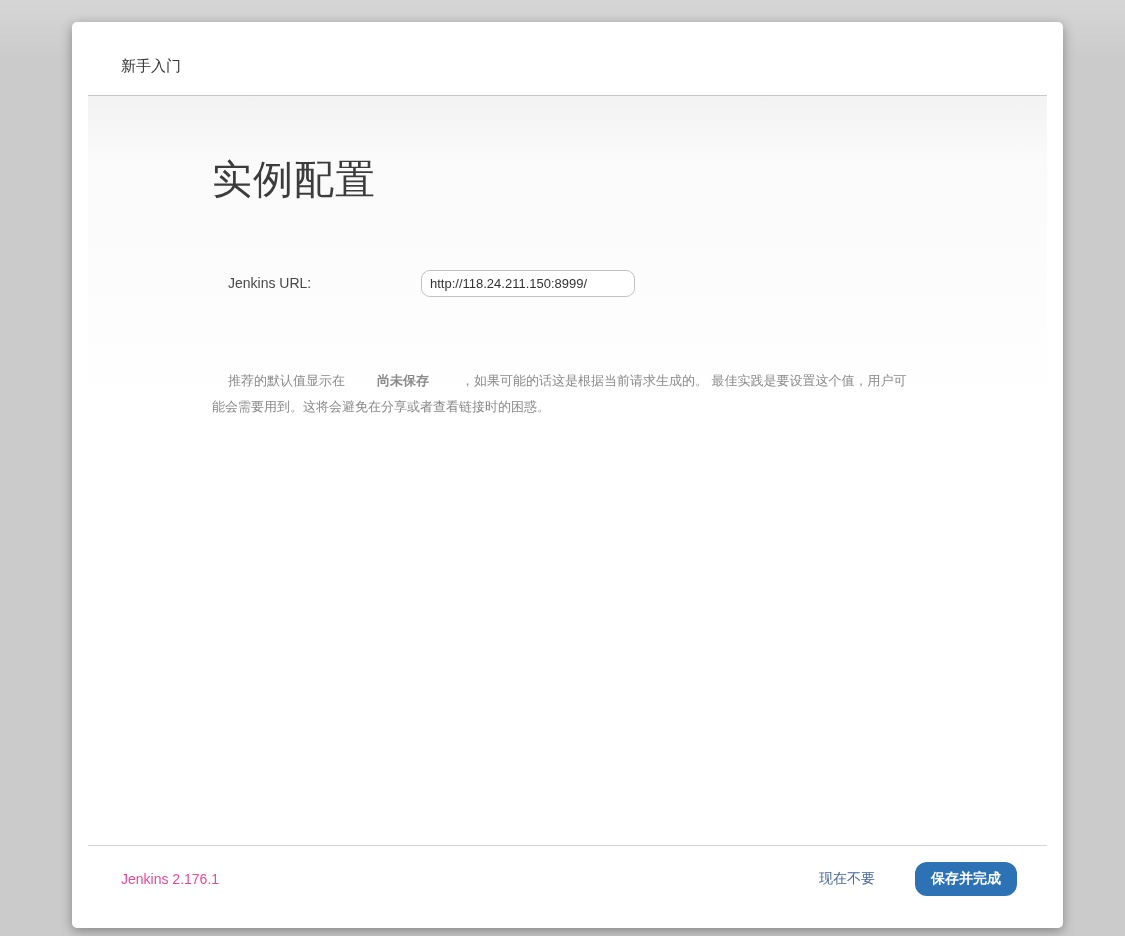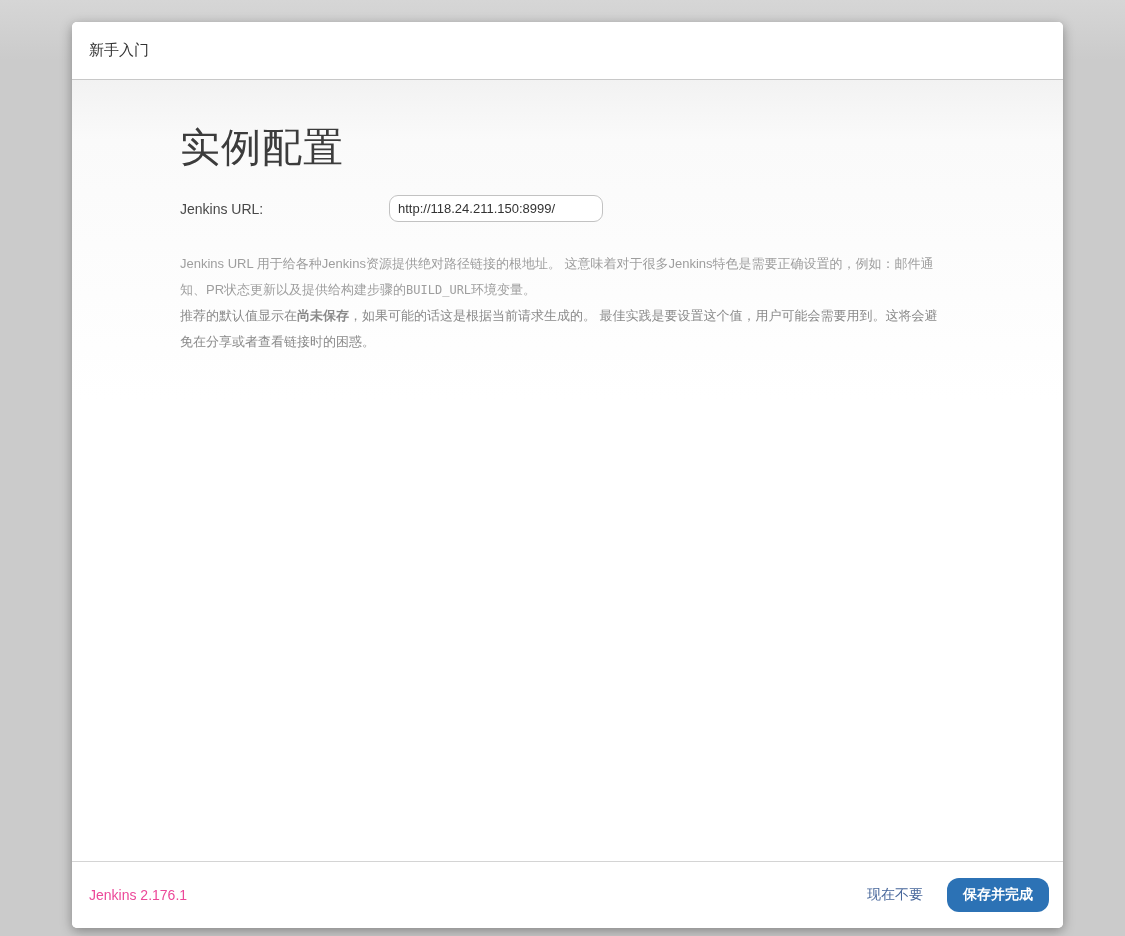--- a/index.html
+++ b/index.html
@@ -1,15 +1,15 @@
 <!DOCTYPE html>
 <html><head>
 <meta charset="utf-8">
 <style>
-  * { margin: 0; padding: 0; box-sizing: border-box; }
+  * { margin: 0; padding: 16px; box-sizing: border-box; }
   html, body { width: 1125px; height: 936px; }
   body {
     font-family: "Liberation Sans", "DejaVu Sans", sans-serif;
     background: linear-gradient(to bottom, #d6d6d6 0, #cbcbcb 60px, #cbcbcb 100%);
     overflow: hidden;
   }
   .modal {
     position: absolute;
     left: 72px;
     top: 22px;
@@ -126,21 +126,20 @@
   </div>
 
   <div class="modal-content">
     <h1 class="page-title">实例配置</h1>
 
     <div class="form-row">
       <label class="form-label">Jenkins URL:</label>
       <input class="url-input" type="text" value="http://118.24.211.150:8999/" style="">
     </div>
 
-    <p class="desc desc-1"><span>Jenkins URL 用于给各种Jenkins资源提供绝对路径链接的根地址。 这意味着对于很多Jenkins特色是需要正确设置的，例如：邮件通知、PR状态更新以及提供给构建步骤的</span><span class="code">BUILD_URL</span><span>环境变量。</span></p>
 
     <p class="desc desc-2"><span>推荐的默认值显示在</span><span class="bold">尚未保存</span><span>，如果可能的话这是根据当前请求生成的。 最佳实践是要设置这个值，用户可能会需要用到。这将会避免在分享或者查看链接时的困惑。</span></p>
   </div>
 
   <div class="modal-footer">
     <span class="footer-version">Jenkins 2.176.1</span>
     <div class="footer-actions">
       <a class="not-now-link">现在不要</a>
       <button class="save-finish-button">保存并完成</button>
     </div>

